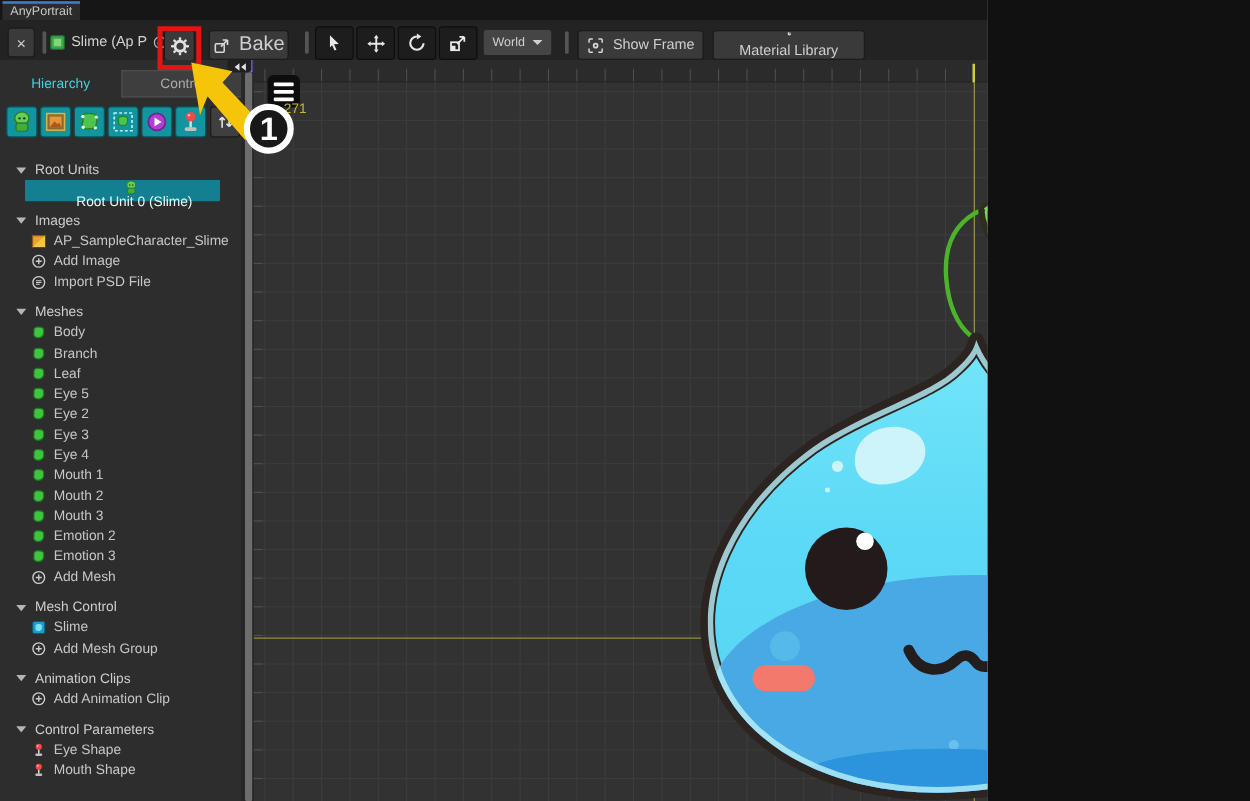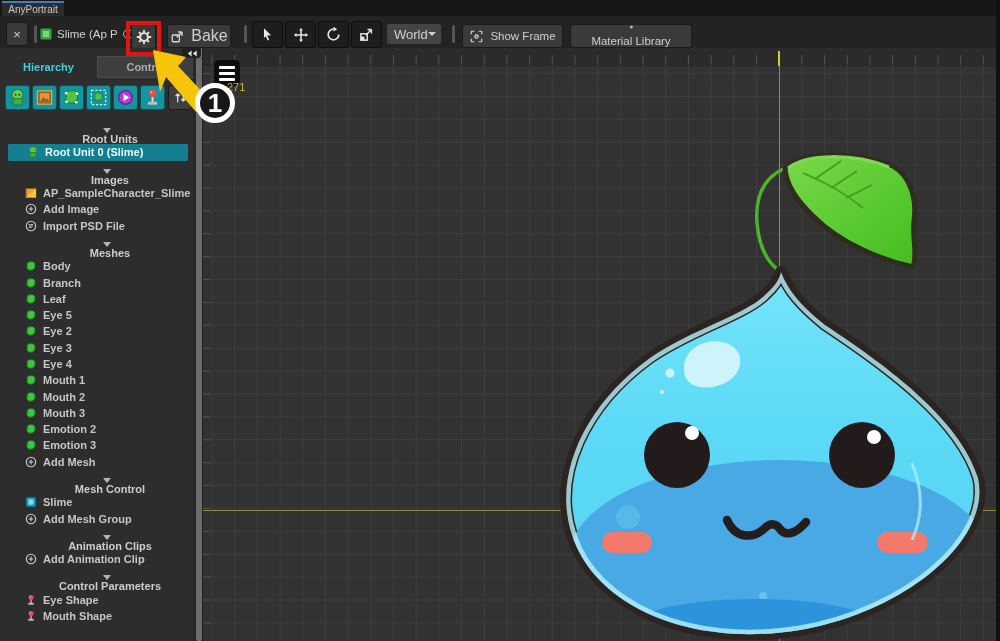--- a/index.html
+++ b/index.html
@@ -1,16 +1,16 @@
 <!DOCTYPE html>
 <html><head>
 <meta charset="utf-8">
 <style>
   html,body{margin:0;padding:0;background:#111;}
-  #app{position:relative;width:996px;height:641px;overflow:hidden;
+  #app{position:relative;width:790px;height:641px;overflow:hidden;
        font-family:"Liberation Sans","DejaVu Sans",sans-serif;
        background:#8b5cf6;-webkit-font-smoothing:antialiased;}
   #app *{box-sizing:border-box;}
 
   
   .tabbar{position:absolute;left:0;top:0;width:1000px;height:16px;background:#161616;}
   .apptab{position:absolute;left:2px;top:1px;height:15px;width:62px;background:#2c2c2c;
           border-top:2px solid #3e7ccc;color:#c6c6c6;font-size:10px;line-height:13px;text-align:center;}
 
   
@@ -21,44 +21,44 @@
   .sep{position:absolute;width:3px;height:18px;background:#555;border-radius:2px;}
   .portrait{position:absolute;left:40px;top:6px;height:24px;display:flex;align-items:center;gap:5px;
             color:#d2d2d2;font-size:11.5px;}
   .pgreen{width:12px;height:12px;border-radius:2px;background:#3da44c;border:1px solid #1e6b28;
           display:inline-block;position:relative;}
   .pgreen::after{content:"";position:absolute;left:2px;top:2px;right:2px;bottom:2px;background:#7fd878;}
   .odot{width:10px;height:10px;border:1.4px solid #b9b9b9;border-radius:50%;display:inline-flex;
         align-items:center;justify-content:center;}
   .odot::after{content:"";width:3px;height:3px;border-radius:50%;background:#b9b9b9;}
   .dd{position:absolute;left:386px;top:7px;width:56px;height:22px;background:#454545;
-      border:1px solid #242424;border-radius:3px;color:#d0d0d0;font-size:13px;
+      border:1px solid #242424;border-radius:3px;color:#d0d0d0;font-size:10px;
       display:flex;align-items:center;justify-content:space-between;padding:0 7px;}
   .caret{width:0;height:0;border-left:4px solid transparent;border-right:4px solid transparent;
          border-top:4px solid #cfcfcf;}
 
   
-  .sidebar{position:absolute;left:0;top:48px;width:196px;height:593px;background:#2d2d2d;overflow:hidden;font-weight:bold;}
+  .sidebar{position:absolute;left:0;top:48px;width:196px;height:593px;background:#2d2d2d;overflow:hidden;}
   .side-tab{position:absolute;top:8px;height:22px;font-size:11px;display:flex;align-items:center;justify-content:center;}
   .side-tab.active{left:0;width:97px;color:#3fd2dc;background:#2d2d2d;}
   .side-tab.inactive{left:97px;width:98px;color:#ababab;background:#3e3e3e;border:1px solid #4c4c4c;}
   .qbtn{position:absolute;top:37px;width:25px;height:25px;background:#12959e;border:1px solid #0a555c;
         border-radius:3px;display:flex;align-items:center;justify-content:center;}
   .qbtn svg{width:19px;height:19px;}
   .sortbtn{position:absolute;top:37px;left:168px;width:24px;height:25px;background:#3f3f3f;
            border:1px solid #1b1b1b;border-radius:3px;display:flex;align-items:center;justify-content:center;}
   #tree{position:absolute;left:0;top:80px;right:0;}
   .tree-section{margin-top:8px;}
   .tree-section:first-child{margin-top:0;}
   .trow{height:16.3px;display:flex;align-items:center;font-size:11px;color:#c6c6c6;white-space:nowrap;}
-  .trow.hdr{padding-left:24px;color:#cdcdcd;flex-direction:column;}
+  .trow.hdr{padding-left:13px;color:#cdcdcd;}
   .tri{width:0;height:0;border-left:4px solid transparent;border-right:4px solid transparent;
        border-top:5px solid #b5b5b5;margin-right:7px;}
   .trow.item{padding-left:25px;}
-  .trow.item.selected{background:#147f90;color:#e4feff;margin:0 8px;padding-left:19px;border-radius:1px;}
+  .trow.item.selected{background:#147f90;color:#e4feff;margin:0 20px;padding-left:19px;border-radius:1px;flex-direction:column;}
   .ic{width:12px;height:12px;margin-right:6px;flex:none;display:flex;}
   .ic svg{width:12px;height:12px;}
   .sb-track{position:absolute;left:193px;top:58px;width:10px;height:583px;background:#272727;}
   .sb-thumb{position:absolute;left:196px;top:58px;width:6px;height:583px;background:#6d6d6d;border-radius:2px;}
   .divider{position:absolute;left:202px;top:48px;width:1px;height:593px;background:#202020;}
 
   
   .canvas{position:absolute;left:203px;top:48px;width:797px;height:593px;background-color:#323232;
     background-image:linear-gradient(to right,#3d3d3d 1px,transparent 1px),
                      linear-gradient(to bottom,#3c3c3c 1px,transparent 1px);

